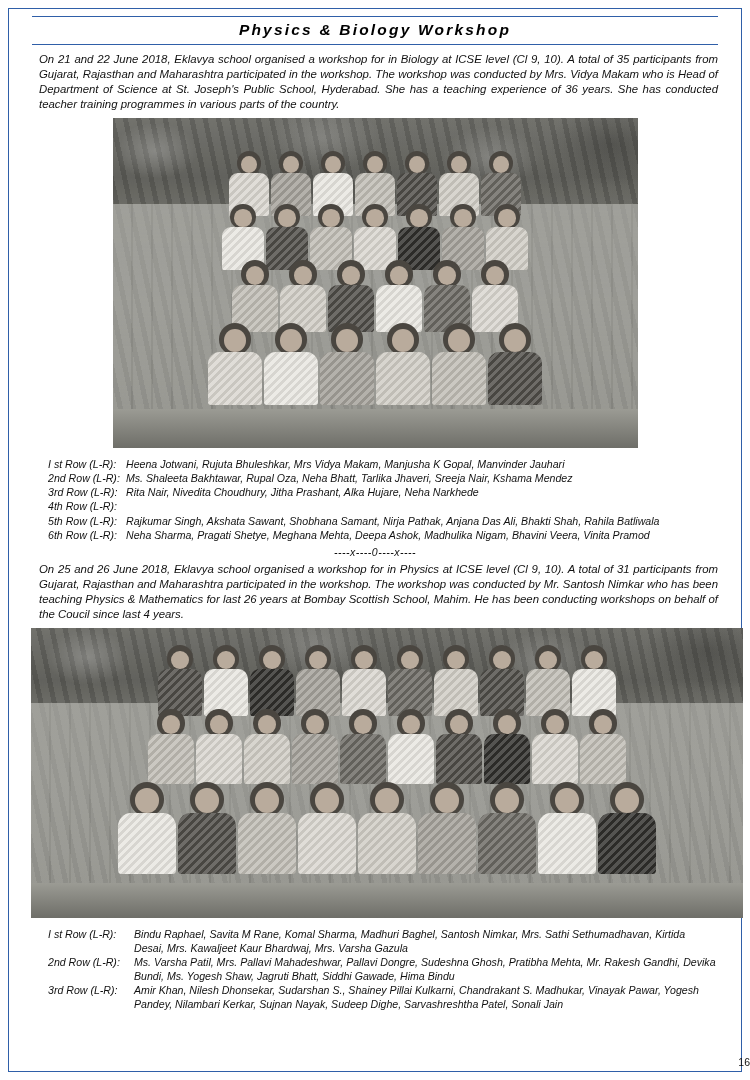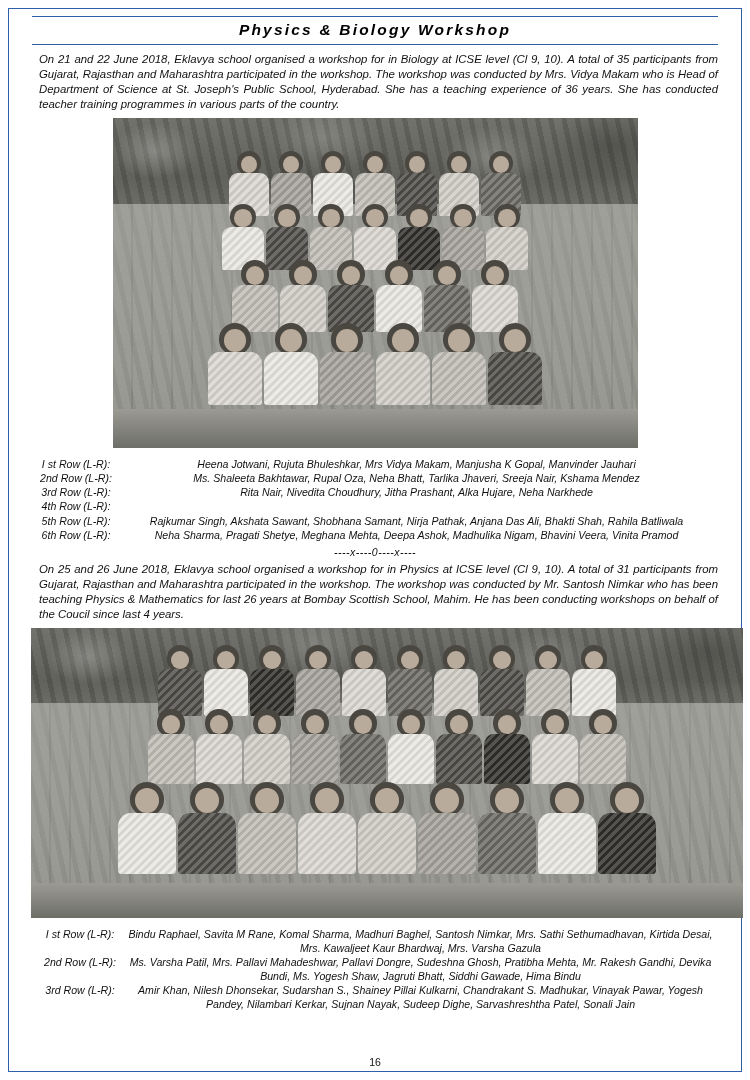--- a/index.html
+++ b/index.html
@@ -152,40 +152,39 @@
   .b2 .body { background: #4e4c47; }
   .b3 .body { background: #a3a099; }
   .b4 .body { background: #e8e6e0; }
   .b5 .body { background: #6a6862; }
   .b6 .body { background: #bfbcb4; }
   .b7 .body { background: #2f2e2b; }
   .b8 .body { background: #cfccc4; }
   .caption-block {
     font-size: 10.6px;
     line-height: 1.33;
-    margin: 2px 0 0 5px;
-    text-align: center;
+    margin: 2px 0 0 16px;
   }
   .cap-row { display: flex; align-items: flex-start; }
   .cap-label {
     flex: 0 0 78px;
     white-space: nowrap;
   }
   .cap-names { flex: 1 1 auto; }
   .divider-dash {
     text-align: center;
     font-size: 10.5px;
     letter-spacing: .5px;
     margin: 4px 0 4px 0;
   }
   .page-number {
     position: absolute;
     bottom: 12px;
     left: 0; right: 0;
-    text-align: center;
+    text-align: right;
     font-size: 10.5px;
     color: #111;
   }
   .cap2 .cap-label { flex: 0 0 86px; }
   .cap2 { font-size: 10.6px; }
 </style>
 </head>
 <body>
 
 <div class="page">

